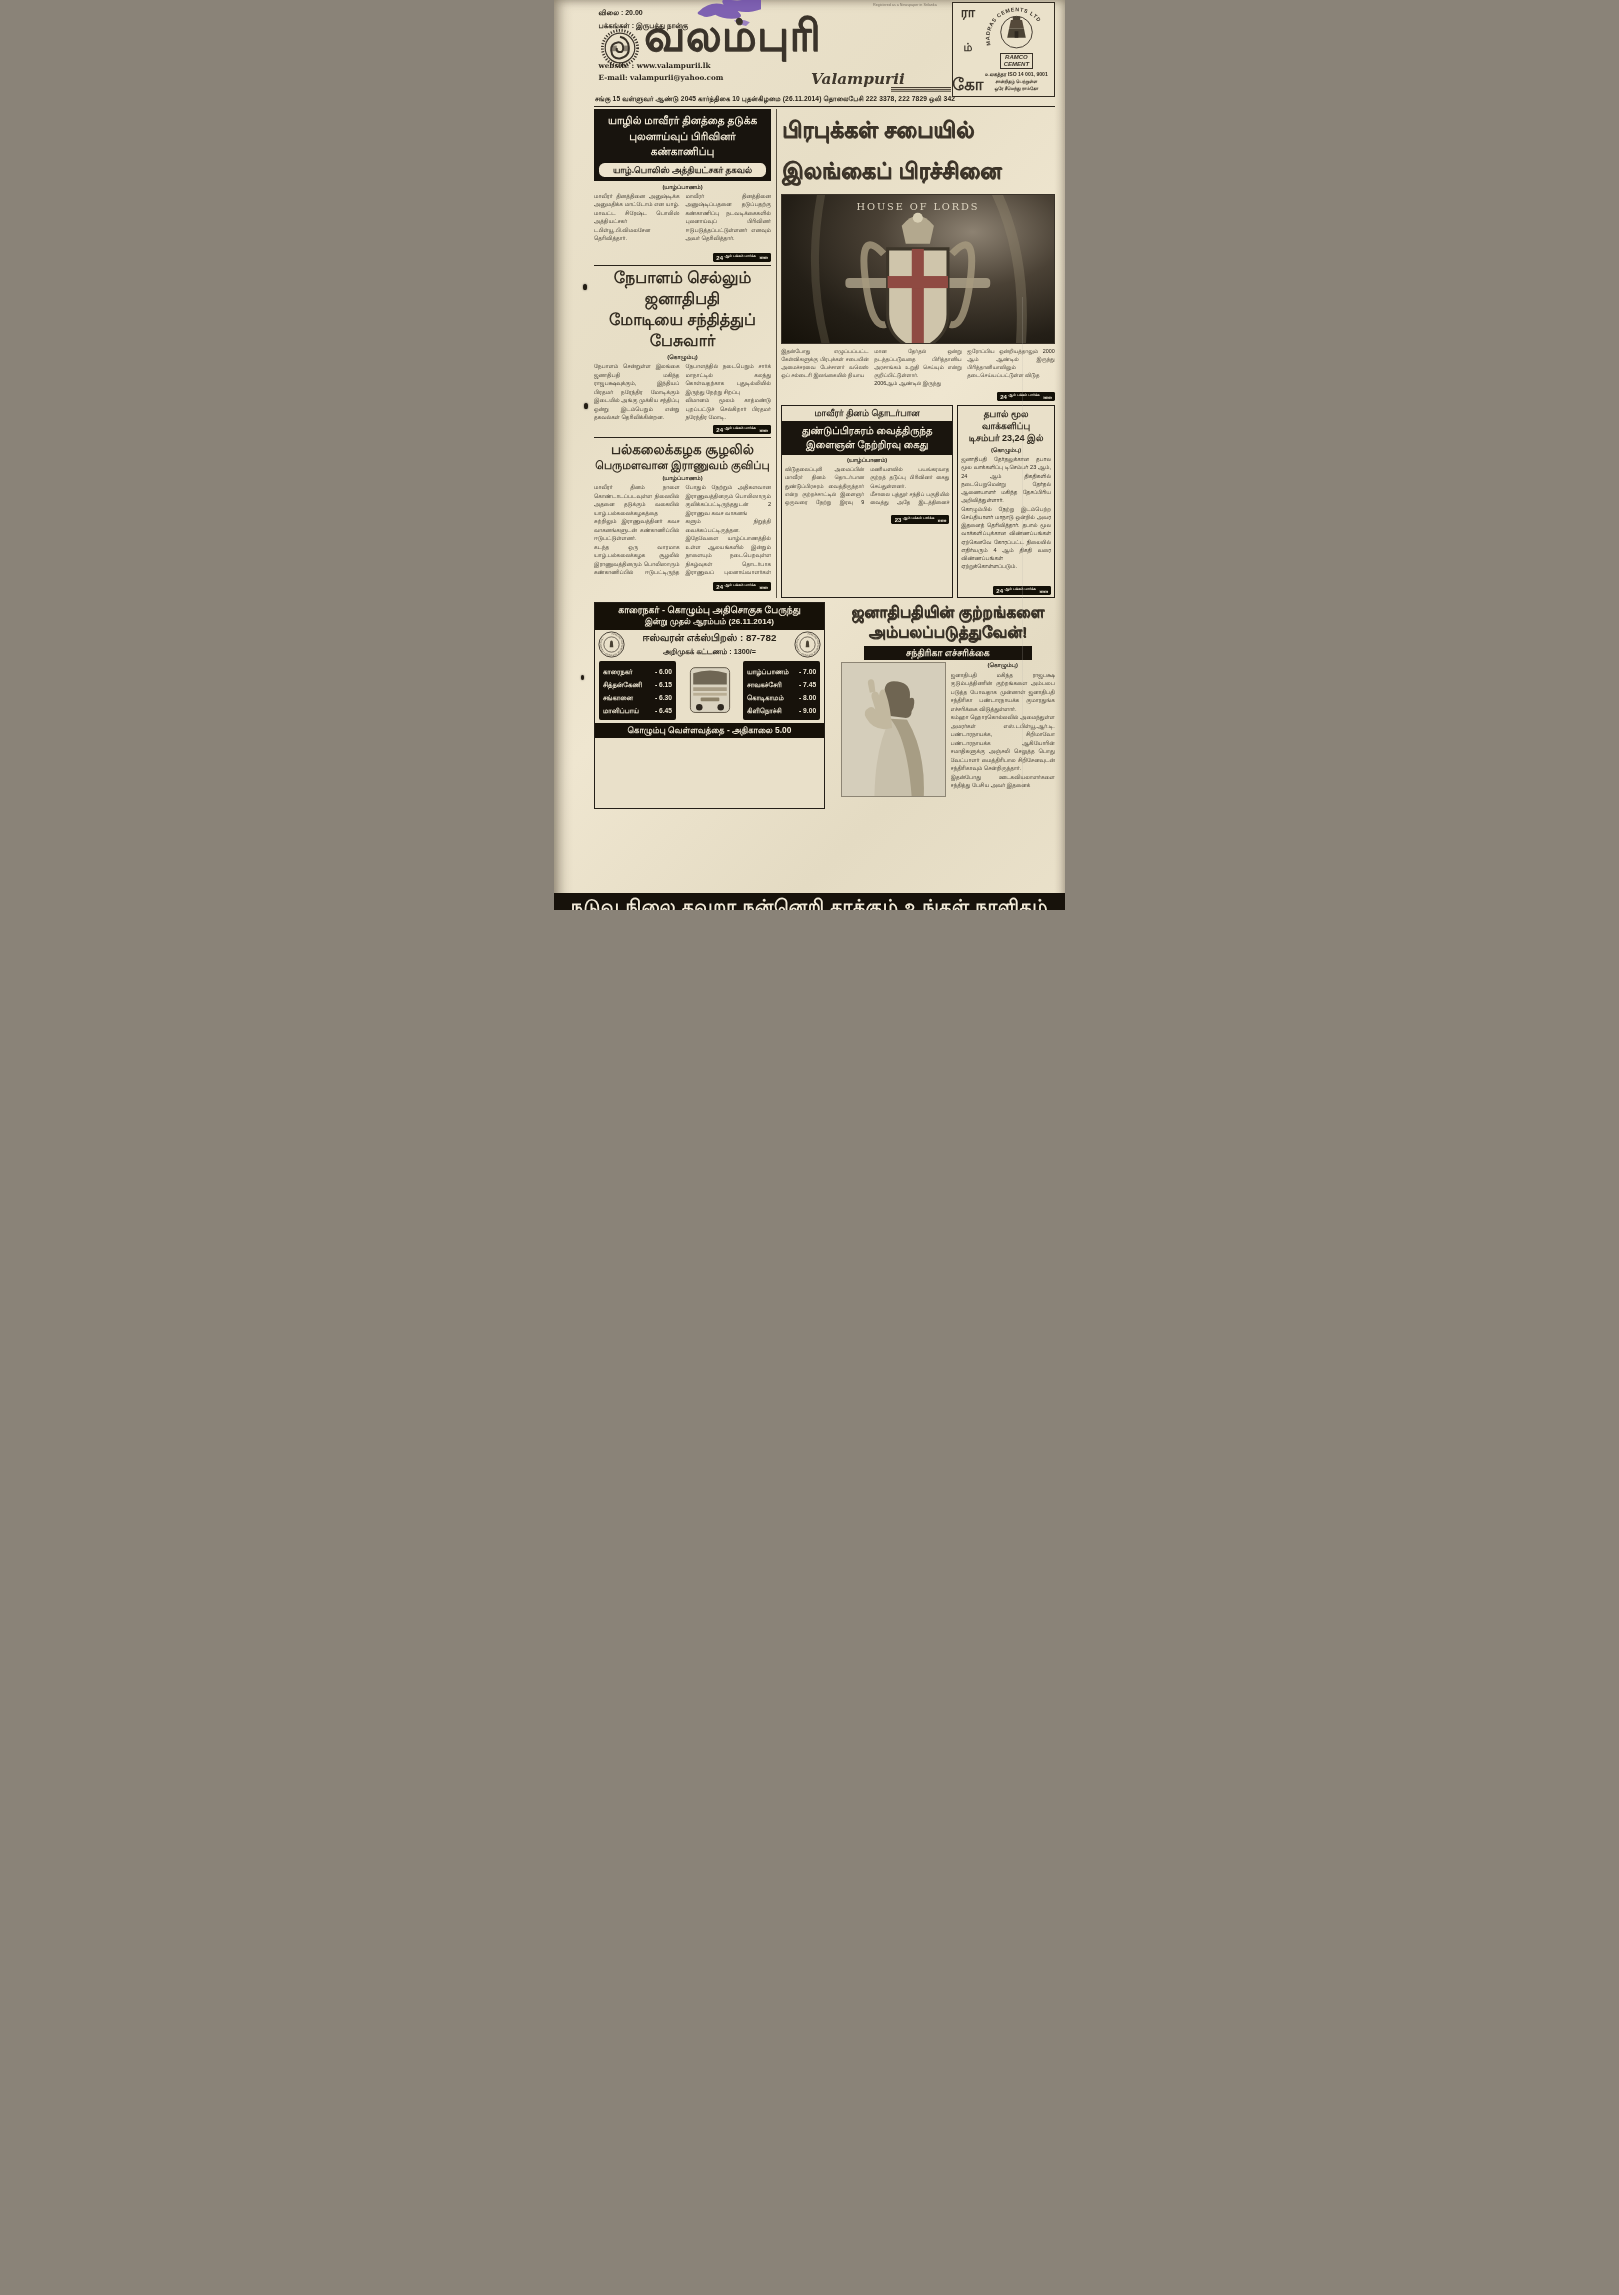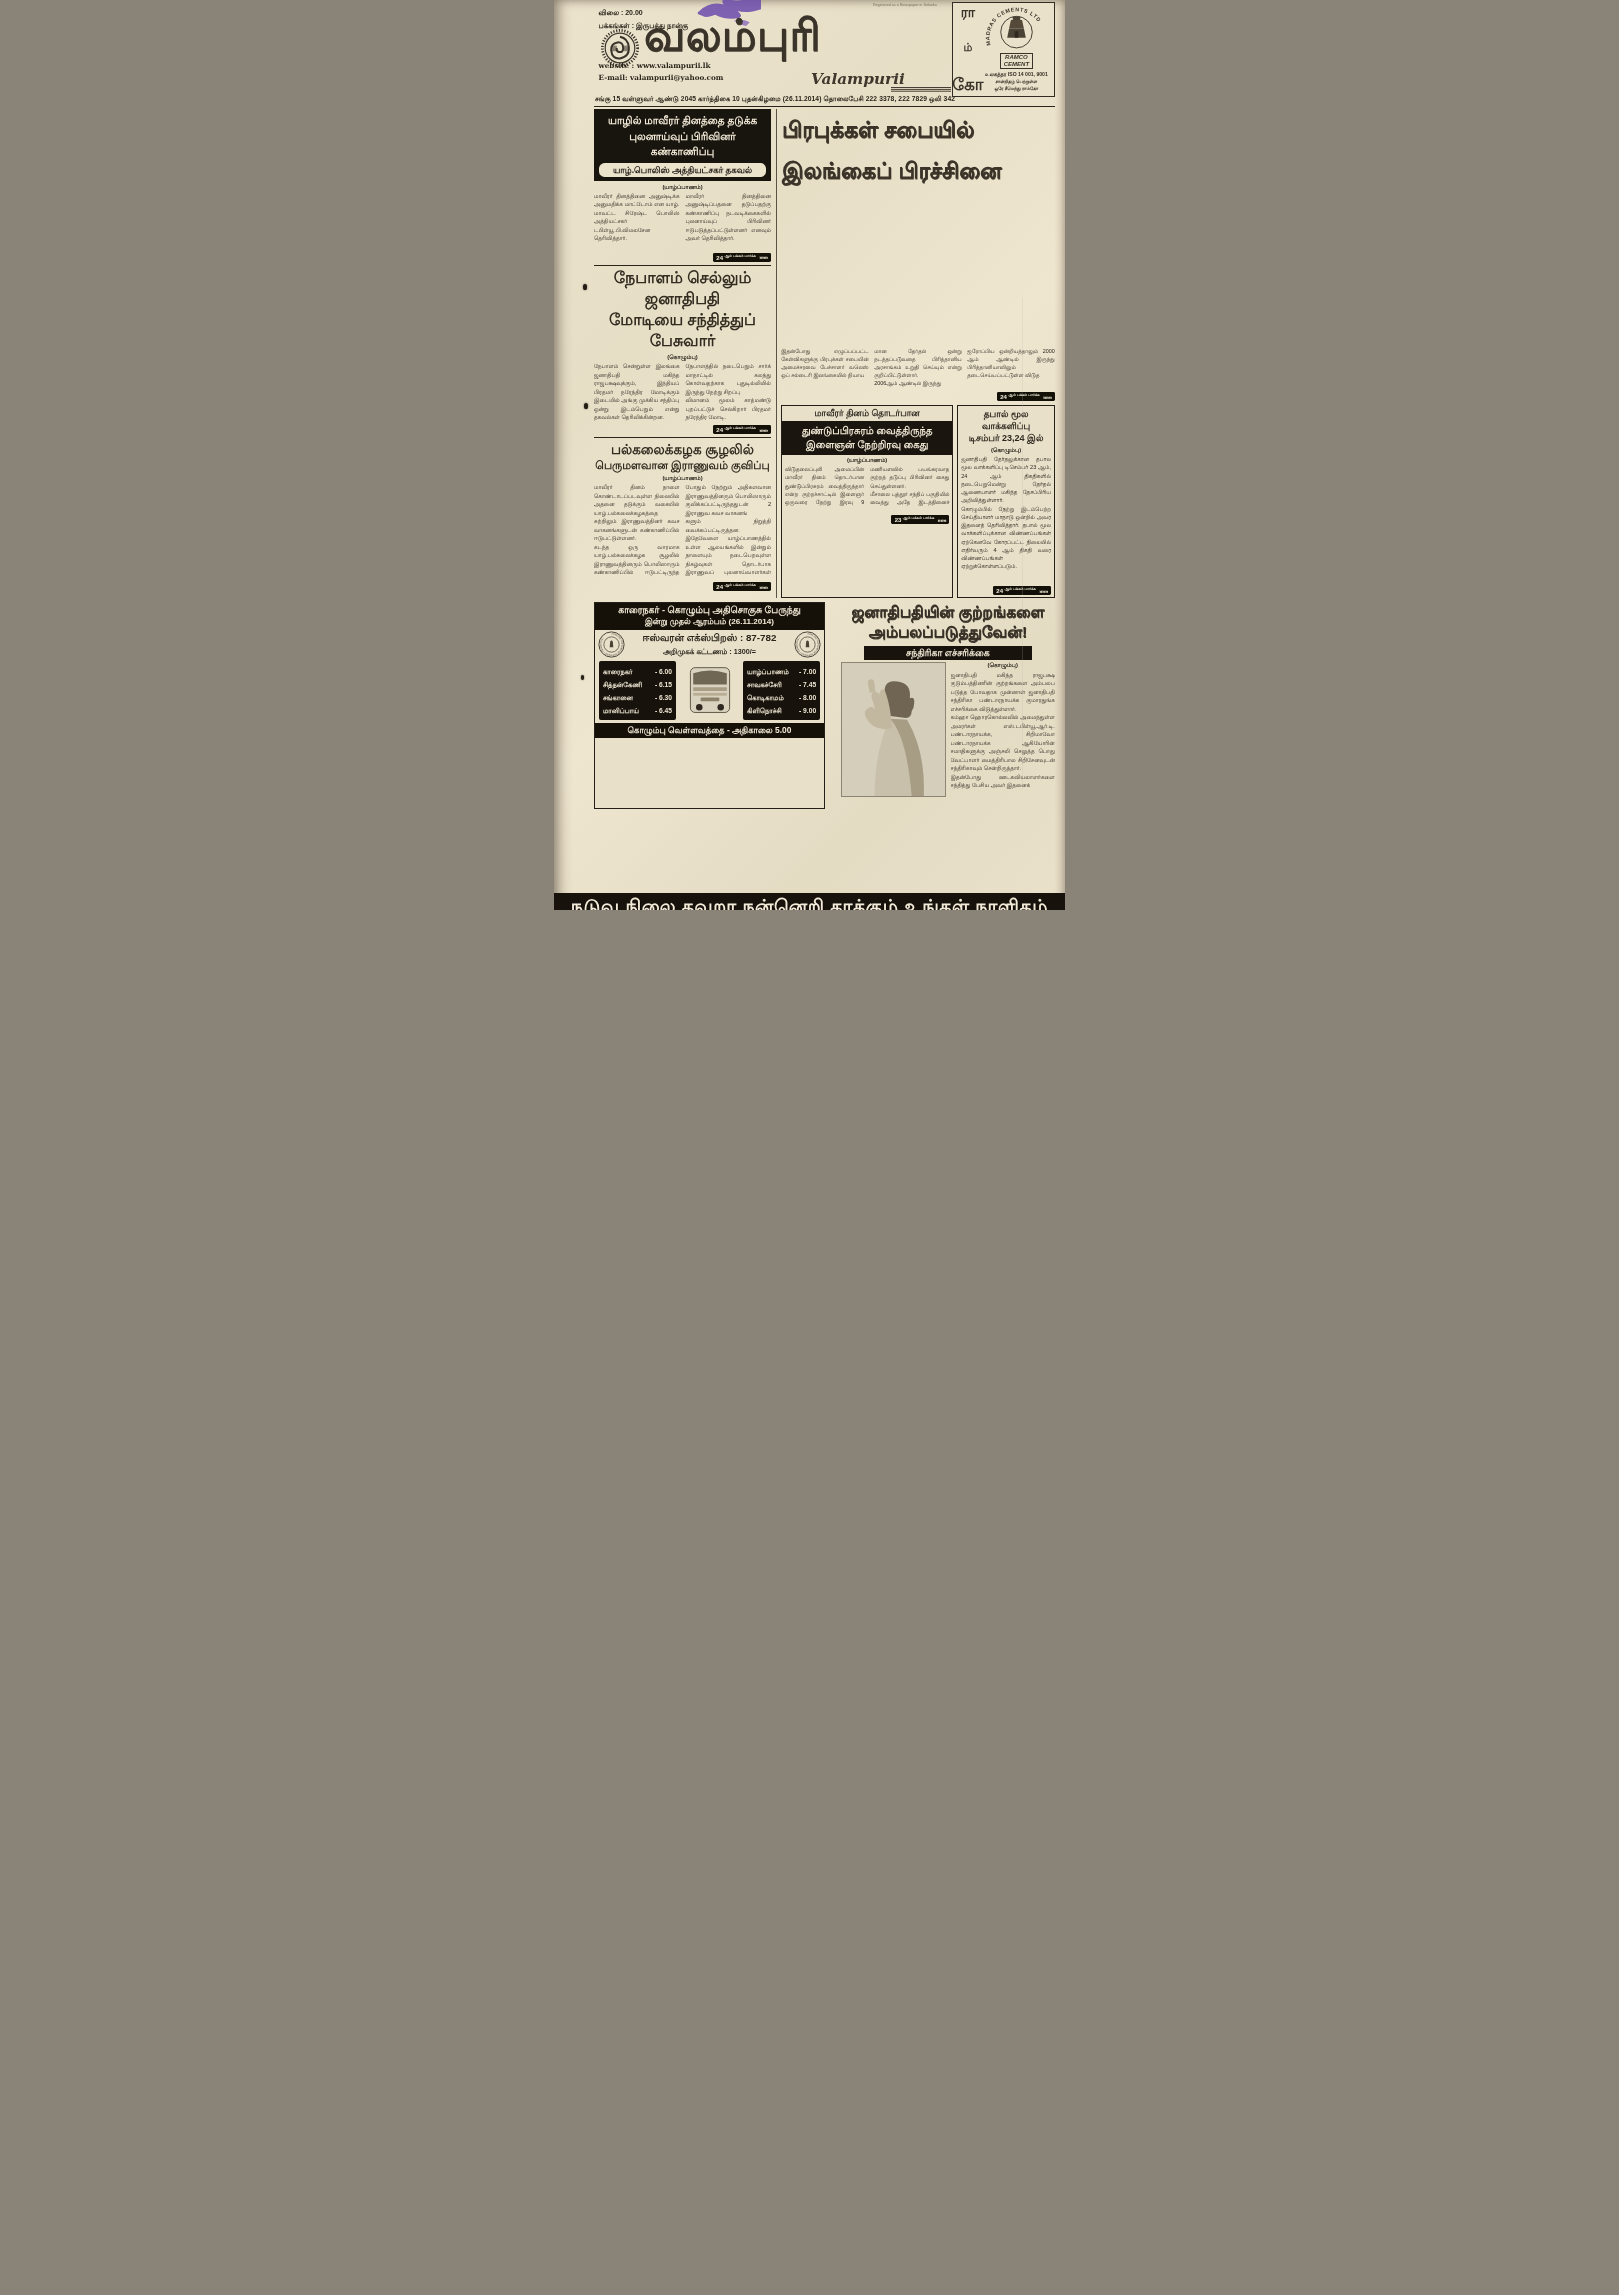--- a/index.html
+++ b/index.html
@@ -231,20 +231,39 @@
       </div>
 
       <div class="rarea">
 
         <div>
           <div class="mainhead">
             <div>பிரபுக்கள் சபையில்</div>
             <div>இலங்கைப் பிரச்சினை</div>
           </div>
           <div class="lead-row">
+            <div class="hol">
+              <div class="hol-title">HOUSE OF LORDS</div>
+              <svg width="100%" height="100%" viewBox="0 0 270 320" preserveAspectRatio="xMidYMid slice">
+                <path d="M0 320 Q60 260 135 300 Q210 330 270 290 L270 320 Z" fill="#6f6553" opacity=".5"></path>
+                <path d="M200 60 Q250 140 235 260" stroke="#978b74" stroke-width="10" fill="none" opacity=".35"></path>
+                <path d="M40 80 Q20 180 55 270" stroke="#8d8069" stroke-width="8" fill="none" opacity=".28"></path>
+                <g transform="translate(135,175)">
+                  <rect x="-72" y="-6" width="144" height="10" rx="4" fill="#b3a88e" opacity=".8"></rect>
+                  <path d="M-30 -35 L30 -35 L30 30 Q30 55 0 66 Q-30 55 -30 30 Z" fill="#cfc5ab"></path>
+                  <path d="M-30 -35 L30 -35 L30 30 Q30 55 0 66 Q-30 55 -30 30 Z" fill="none" stroke="#3d362a" stroke-width="3"></path>
+                  <rect x="-6" y="-35" width="12" height="101" fill="#8f4a42"></rect>
+                  <rect x="-30" y="-8" width="60" height="12" fill="#8f4a42"></rect>
+                  <path d="M-16 -58 Q0 -78 16 -58 L12 -40 L-12 -40 Z" fill="#b3a88e"></path>
+                  <circle cx="0" cy="-66" r="5" fill="#d8cfb4"></circle>
+                  <path d="M-34 -30 Q-62 -60 -50 10 Q-44 44 -32 40" fill="none" stroke="#a79b80" stroke-width="7" opacity=".8"></path>
+                  <path d="M34 -30 Q62 -60 50 10 Q44 44 32 40" fill="none" stroke="#a79b80" stroke-width="7" opacity=".8"></path>
+                </g>
+              </svg>
+            </div>
           </div>
           <div class="threecol-wrap">
             <div class="body3 jc">
               <div class="pre">இதன்போது எழுப்பப்பட்ட கேள்விகளுக்கு பிரபுக்கள் சபையின் அமைச்சரவை பேச்சாளர் வலெஸ் ஒப் சல்டைரி இலங்கையில் நியாய</div>
               <div class="pre">மான தேர்தல் ஒன்று நடத்தப்படுவதை பிரித்தானிய அரசாங்கம் உறுதி செய்யும் என்று குறிப்பிட்டுள்ளார்.
 2006ஆம் ஆண்டில் இருந்து</div>
               <div class="pre">ஐரோப்பிய ஒன்றியத்தாலும் 2000 ஆம் ஆண்டில் இருந்து பிரித்தானியாவிலும் தடைசெய்யப்பட்டுள்ள விடுத</div>
             </div>
             <div class="ctag">
               <span class="pg">24</span>

